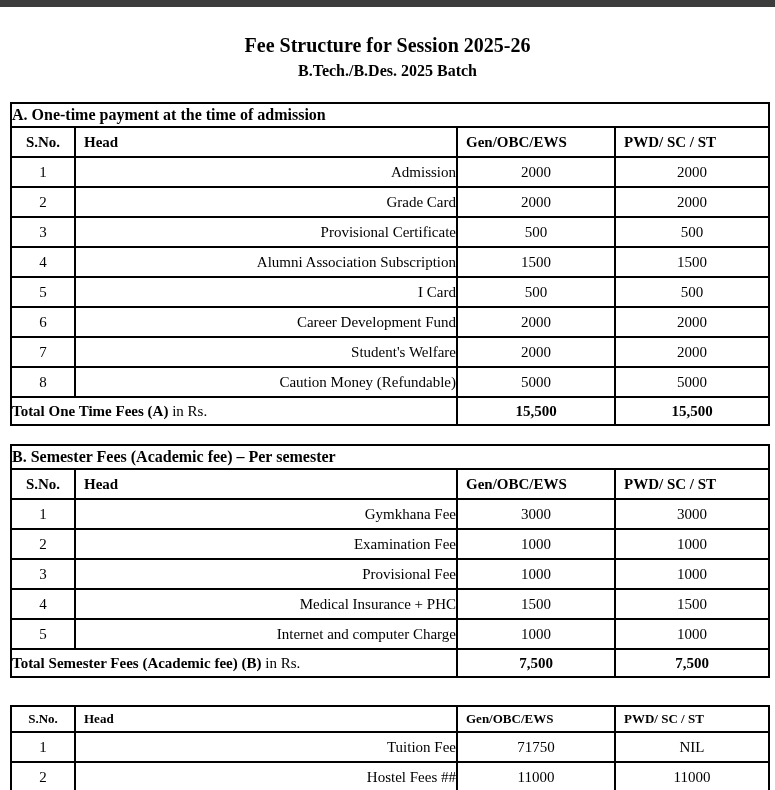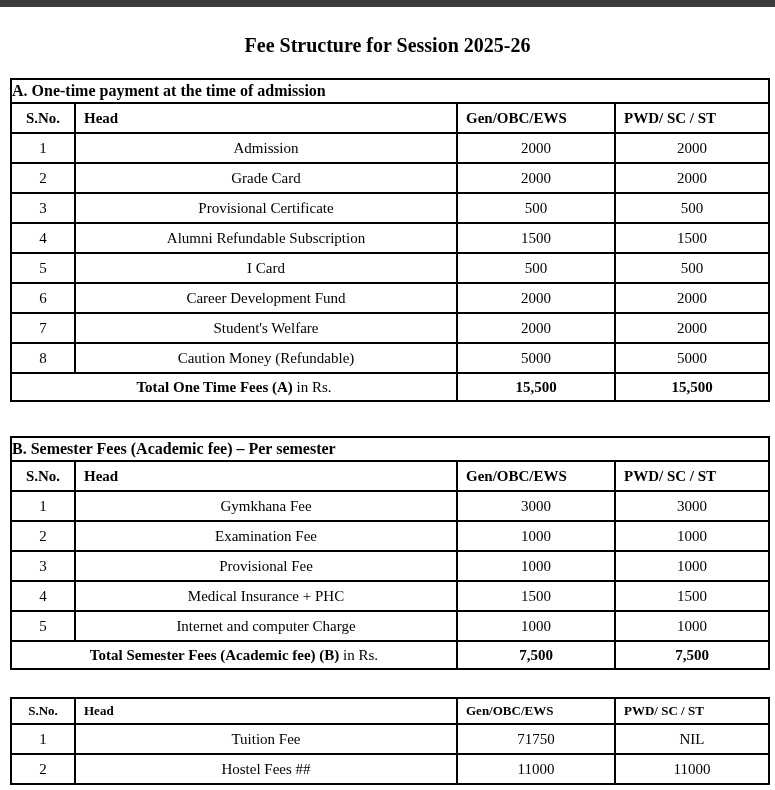--- a/index.html
+++ b/index.html
@@ -39,21 +39,21 @@
   }
   table.fee-table {
     border-collapse: collapse;
     table-layout: fixed;
     width: 758px;
     margin-left: 10px;
     font-size: 15px;
     color: #000000;
   }
   table.fee-table.gap-a { margin-top: 0; }
-  table.fee-table.gap-b { margin-top: 34px; }
+  table.fee-table.gap-b { margin-top: 18px; }
   table.fee-table.gap-c { margin-top: 27px; }
   table.fee-table th, table.fee-table td {
     border: 2px solid #000000;
     padding: 0;
     height: 28px;
     overflow: hidden;
     white-space: nowrap;
   }
   tr.section-title-row th {
     height: 22px;
@@ -69,36 +69,36 @@
   }
   tr.col-hdr-row th.h-sno {
     text-align: center;
     padding-left: 0;
   }
   tr.col-hdr-row.small-hdr th {
     font-size: 13px;
     height: 24px;
   }
   td.cell-sno { text-align: center; }
-  td.cell-head { text-align: center; padding-left: 11px; }
+  td.cell-head { text-align: right; padding-left: 11px; }
   td.cell-gen, td.cell-pwd { text-align: center; }
   tr.total-row td {
     font-weight: bold;
-    text-align: center;
     height: 26px;
   }
   tr.total-row td .label-rest { font-weight: normal; }
 </style>
 </head>
 <body>
 
 <div class="top-bar" style="background: rgb(60, 60, 60);"></div>
 
 <div class="doc-header">
   <h1 class="doc-title">Fee Structure for Session 2025-26</h1>
+  <h2 class="doc-subtitle">B.Tech./B.Des. 2025 Batch</h2>
 </div>
 
 <div class="tables-wrap">
 
   <table class="fee-table gap-a">
     <colgroup>
       <col style="width:64px">
         <col style="width:382px">
         <col style="width:158px">
         <col style="width:154px">
@@ -128,21 +128,21 @@
           <td class="cell-pwd">2000</td>
         </tr>
         <tr>
           <td class="cell-sno">3</td>
           <td class="cell-head">Provisional Certificate</td>
           <td class="cell-gen">500</td>
           <td class="cell-pwd">500</td>
         </tr>
         <tr>
           <td class="cell-sno">4</td>
-          <td class="cell-head">Alumni Refundable Subscription</td>
+          <td class="cell-head">Alumni Association Subscription</td>
           <td class="cell-gen">1500</td>
           <td class="cell-pwd">1500</td>
         </tr>
         <tr>
           <td class="cell-sno">5</td>
           <td class="cell-head">I Card</td>
           <td class="cell-gen">500</td>
           <td class="cell-pwd">500</td>
         </tr>
         <tr>

